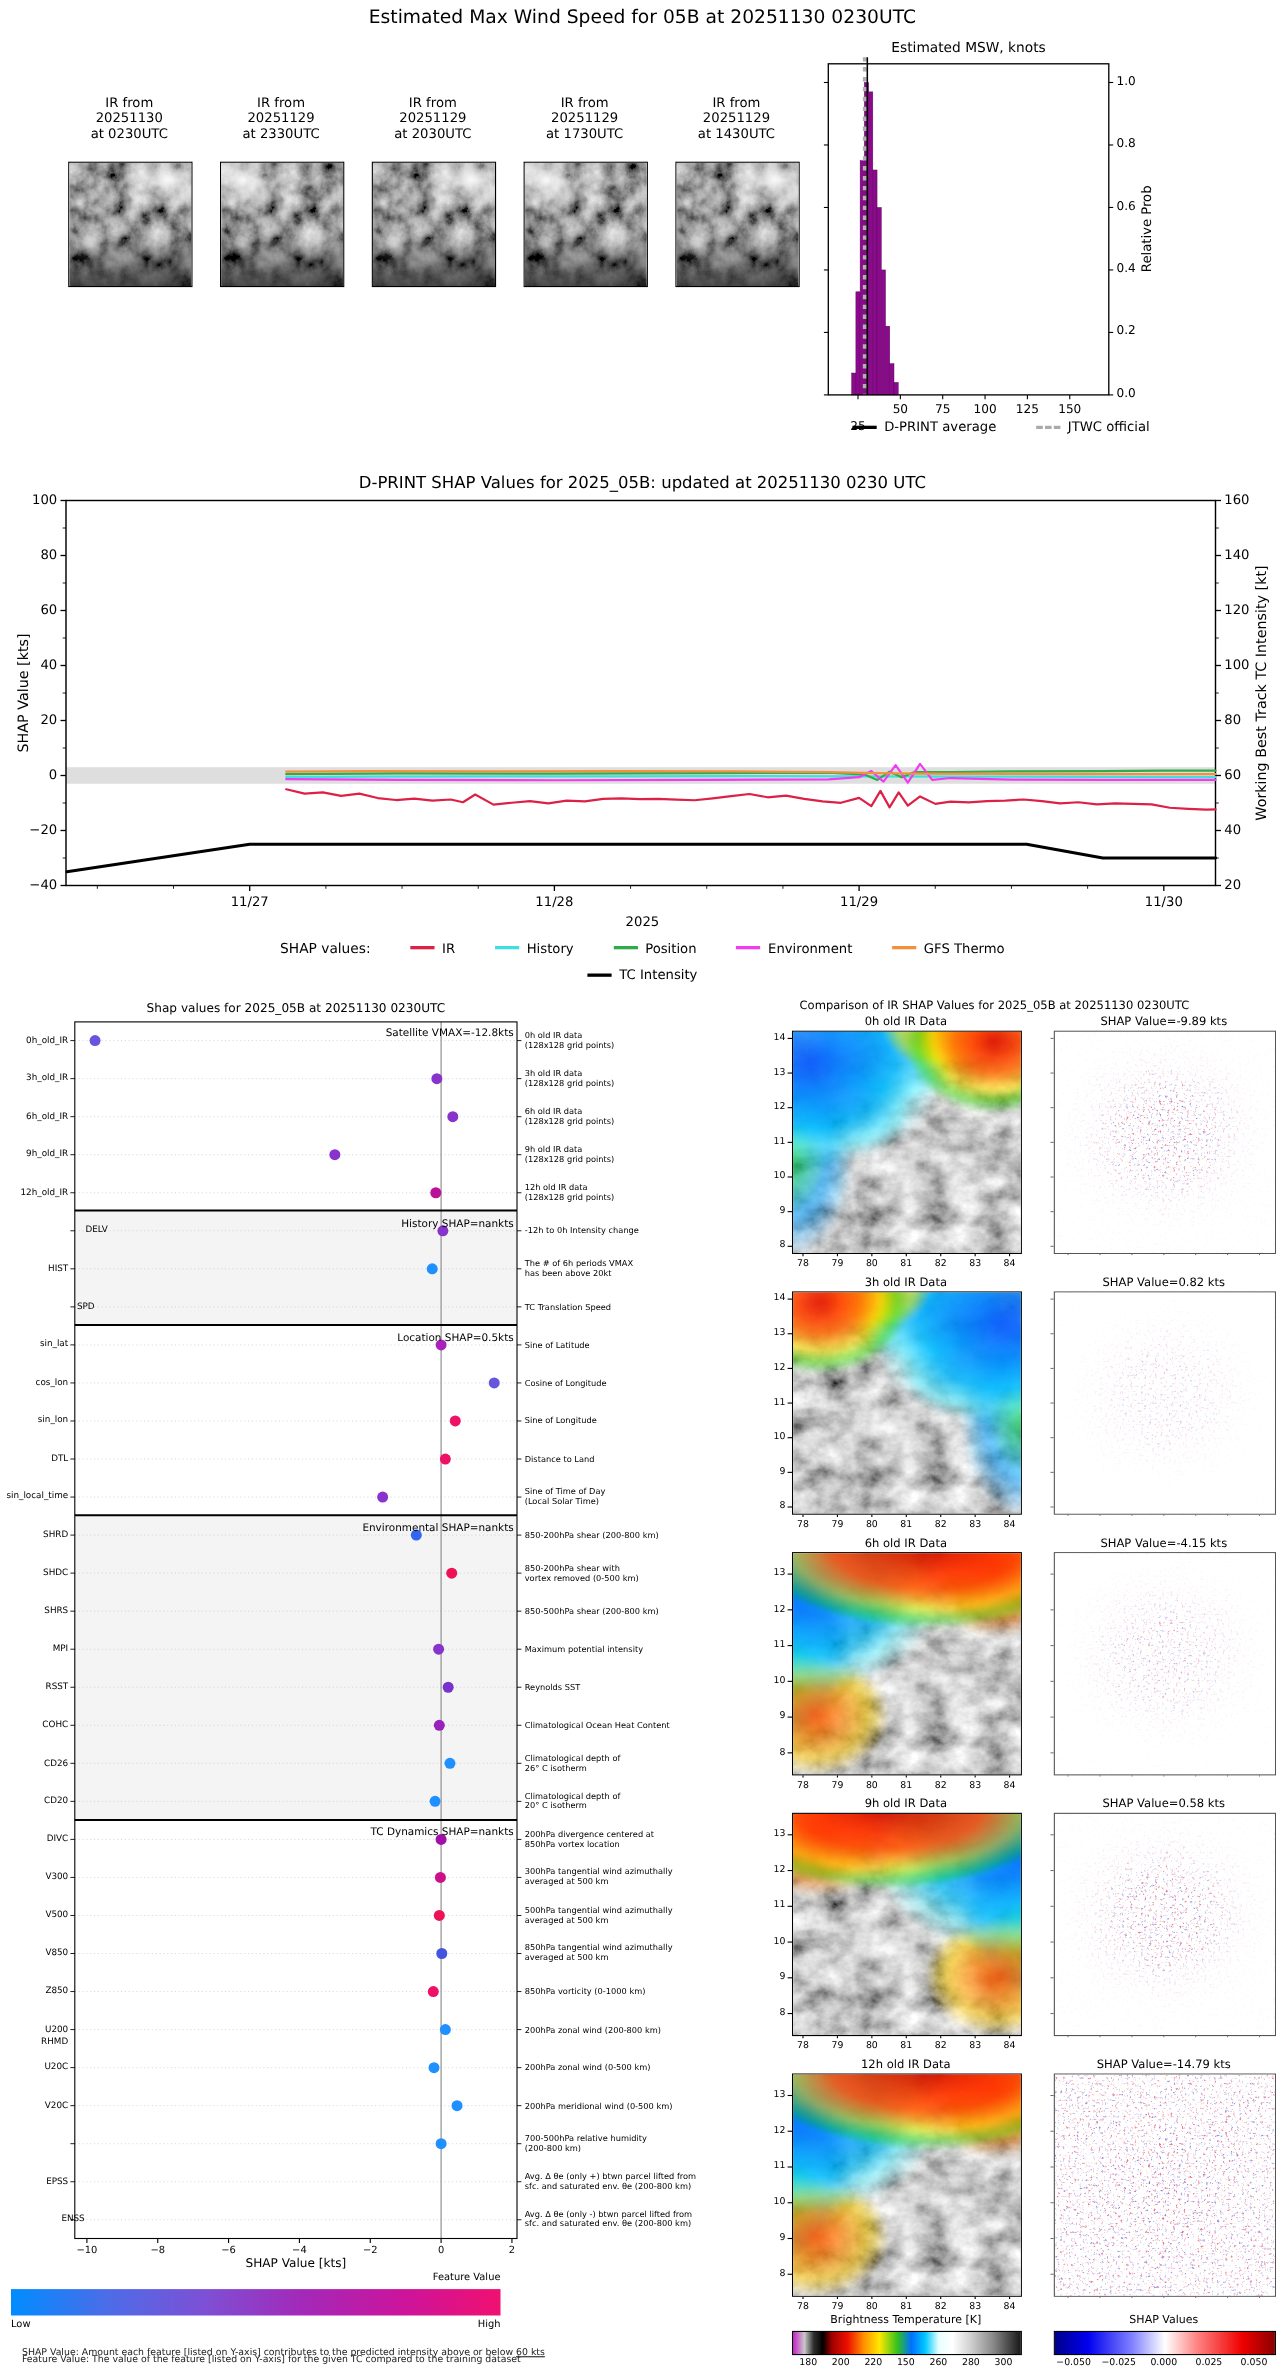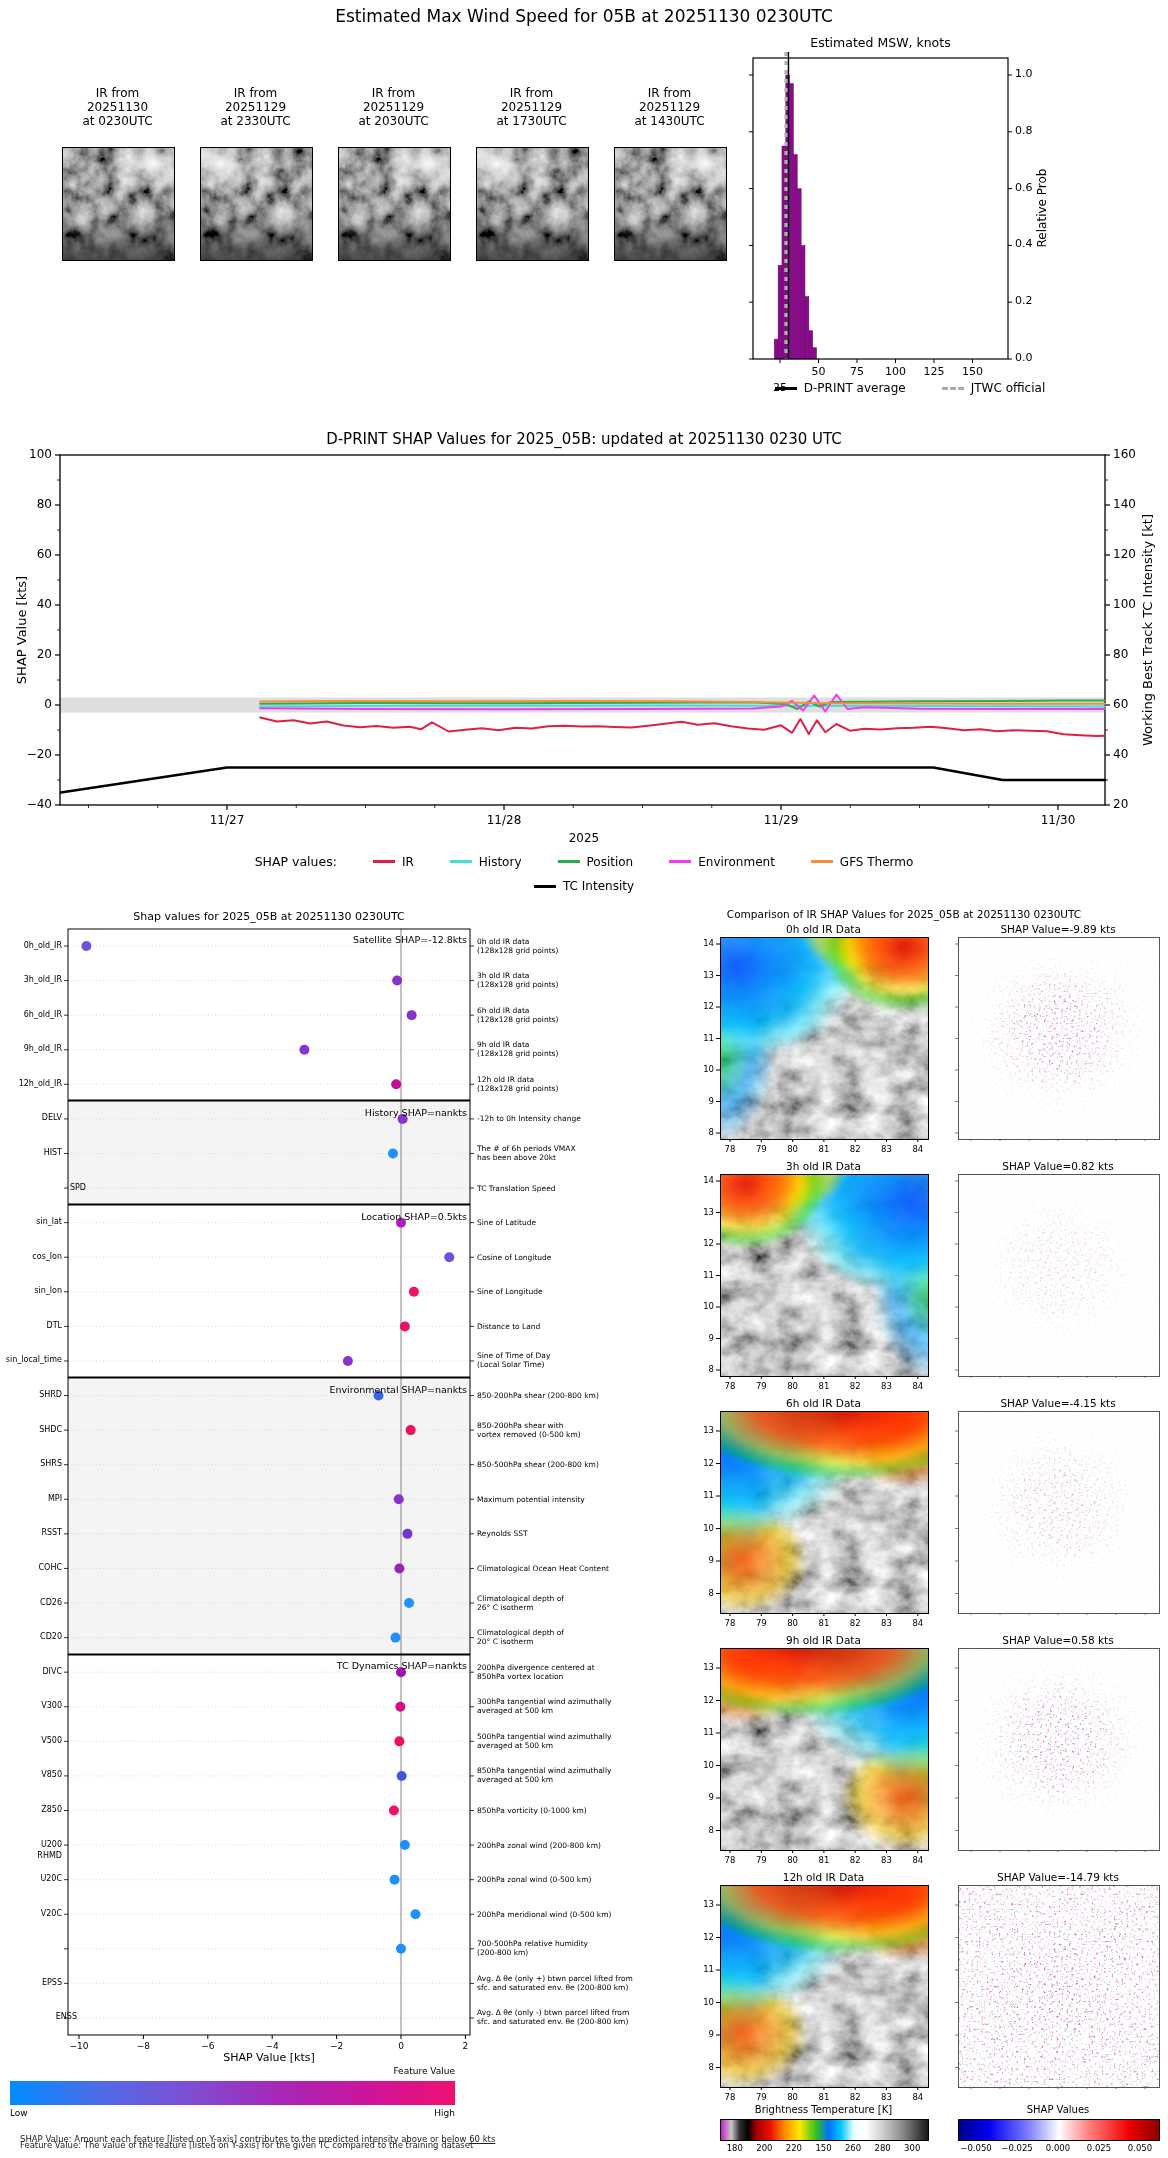--- a/index.html
+++ b/index.html
@@ -580,21 +580,21 @@
 (128x128 grid points)</div>
     <div class="lbl" style="left: 0px; top: 1009.66px; width: 62px; text-align: right; font-size: 8px;">6h_old_IR</div>
     <div class="lbl" style="left: 477px; top: 1005.66px; width: 205px; font-size: 7.5px; line-height: 9px;">6h old IR data
 (128x128 grid points)</div>
     <div class="lbl" style="left: 0px; top: 1044.24px; width: 62px; text-align: right; font-size: 8px;">9h_old_IR</div>
     <div class="lbl" style="left: 477px; top: 1040.24px; width: 205px; font-size: 7.5px; line-height: 9px;">9h old IR data
 (128x128 grid points)</div>
     <div class="lbl" style="left: 0px; top: 1078.82px; width: 62px; text-align: right; font-size: 8px;">12h_old_IR</div>
     <div class="lbl" style="left: 477px; top: 1074.82px; width: 205px; font-size: 7.5px; line-height: 9px;">12h old IR data
 (128x128 grid points)</div>
-    <div class="lbl" style="left: 0px; top: 1113.4px; width: 62px; text-align: right; font-size: 8px;">DELV</div>
+    <div class="lbl" style="left: 0px; top: 1113.4px; width: 62px; text-align: right; font-size: 8px; padding-left: 36px;">DELV</div>
     <div class="lbl" style="left: 477px; top: 1114.4px; width: 205px; font-size: 7.5px; line-height: 9px;">-12h to 0h Intensity change</div>
     <div class="lbl" style="left: 0px; top: 1147.98px; width: 62px; text-align: right; font-size: 8px;">HIST</div>
     <div class="lbl" style="left: 477px; top: 1143.98px; width: 205px; font-size: 7.5px; line-height: 9px;">The # of 6h periods VMAX
 has been above 20kt</div>
     <div class="lbl" style="left: 0px; top: 1182.56px; width: 62px; text-align: right; font-size: 8px; margin-left: 24px;">SPD</div>
     <div class="lbl" style="left: 477px; top: 1183.56px; width: 205px; font-size: 7.5px; line-height: 9px;">TC Translation Speed</div>
     <div class="lbl" style="left: 0px; top: 1217.14px; width: 62px; text-align: right; font-size: 8px;">sin_lat</div>
     <div class="lbl" style="left: 477px; top: 1218.14px; width: 205px; font-size: 7.5px; line-height: 9px;">Sine of Latitude</div>
     <div class="lbl" style="left: 0px; top: 1251.72px; width: 62px; text-align: right; font-size: 8px;">cos_lon</div>
     <div class="lbl" style="left: 477px; top: 1252.72px; width: 205px; font-size: 7.5px; line-height: 9px;">Cosine of Longitude</div>
@@ -646,21 +646,21 @@
     <div class="lbl" style="left: 477px; top: 1909.74px; width: 205px; font-size: 7.5px; line-height: 9px;">200hPa meridional wind (0-500 km)</div>
     <div class="lbl" style="left: 0px; top: 1851px; width: 62px; text-align: right; font-size: 8px;">RHMD</div>
     <div class="lbl" style="left: 477px; top: 1939.32px; width: 205px; font-size: 7.5px; line-height: 9px;">700-500hPa relative humidity
 (200-800 km)</div>
     <div class="lbl" style="left: 0px; top: 1977.9px; width: 62px; text-align: right; font-size: 8px;">EPSS</div>
     <div class="lbl" style="left: 477px; top: 1973.9px; width: 205px; font-size: 7.5px; line-height: 9px;">Avg. Δ θe (only +) btwn parcel lifted from
 sfc. and saturated env. θe (200-800 km)</div>
     <div class="lbl" style="left: 0px; top: 2012.48px; width: 62px; text-align: right; font-size: 8px; margin-left: 15px;">ENSS</div>
     <div class="lbl" style="left: 477px; top: 2008.48px; width: 205px; font-size: 7.5px; line-height: 9px;">Avg. Δ θe (only -) btwn parcel lifted from
 sfc. and saturated env. θe (200-800 km)</div>
-    <div class="lbl" style="left: 190px; top: 934px; width: 277px; text-align: right; font-size: 9.5px;">Satellite SHAP=-12.8kts</div>
+    <div class="lbl" style="left: 190px; top: 934px; width: 277px; text-align: right; font-size: 9.5px;">Satellite VMAX=-12.8kts</div>
     <div class="lbl" style="left: 190px; top: 1106.9px; width: 277px; text-align: right; font-size: 9.5px;">History SHAP=nankts</div>
     <div class="lbl" style="left: 190px; top: 1210.64px; width: 277px; text-align: right; font-size: 9.5px;">Location SHAP=0.5kts</div>
     <div class="lbl" style="left: 190px; top: 1383.54px; width: 277px; text-align: right; font-size: 9.5px;">Environmental SHAP=nankts</div>
     <div class="lbl" style="left: 190px; top: 1660.18px; width: 277px; text-align: right; font-size: 9.5px;">TC Dynamics SHAP=nankts</div>
     <div class="lbl" style="left: 64px; top: 2041px; width: 30px; text-align: center; font-size: 9px;">−10</div>
     <div class="lbl" style="left: 128.4px; top: 2041px; width: 30px; text-align: center; font-size: 9px;">−8</div>
     <div class="lbl" style="left: 192.8px; top: 2041px; width: 30px; text-align: center; font-size: 9px;">−6</div>
     <div class="lbl" style="left: 257.2px; top: 2041px; width: 30px; text-align: center; font-size: 9px;">−4</div>
     <div class="lbl" style="left: 321.6px; top: 2041px; width: 30px; text-align: center; font-size: 9px;">−2</div>
     <div class="lbl" style="left: 386px; top: 2041px; width: 30px; text-align: center; font-size: 9px;">0</div>

